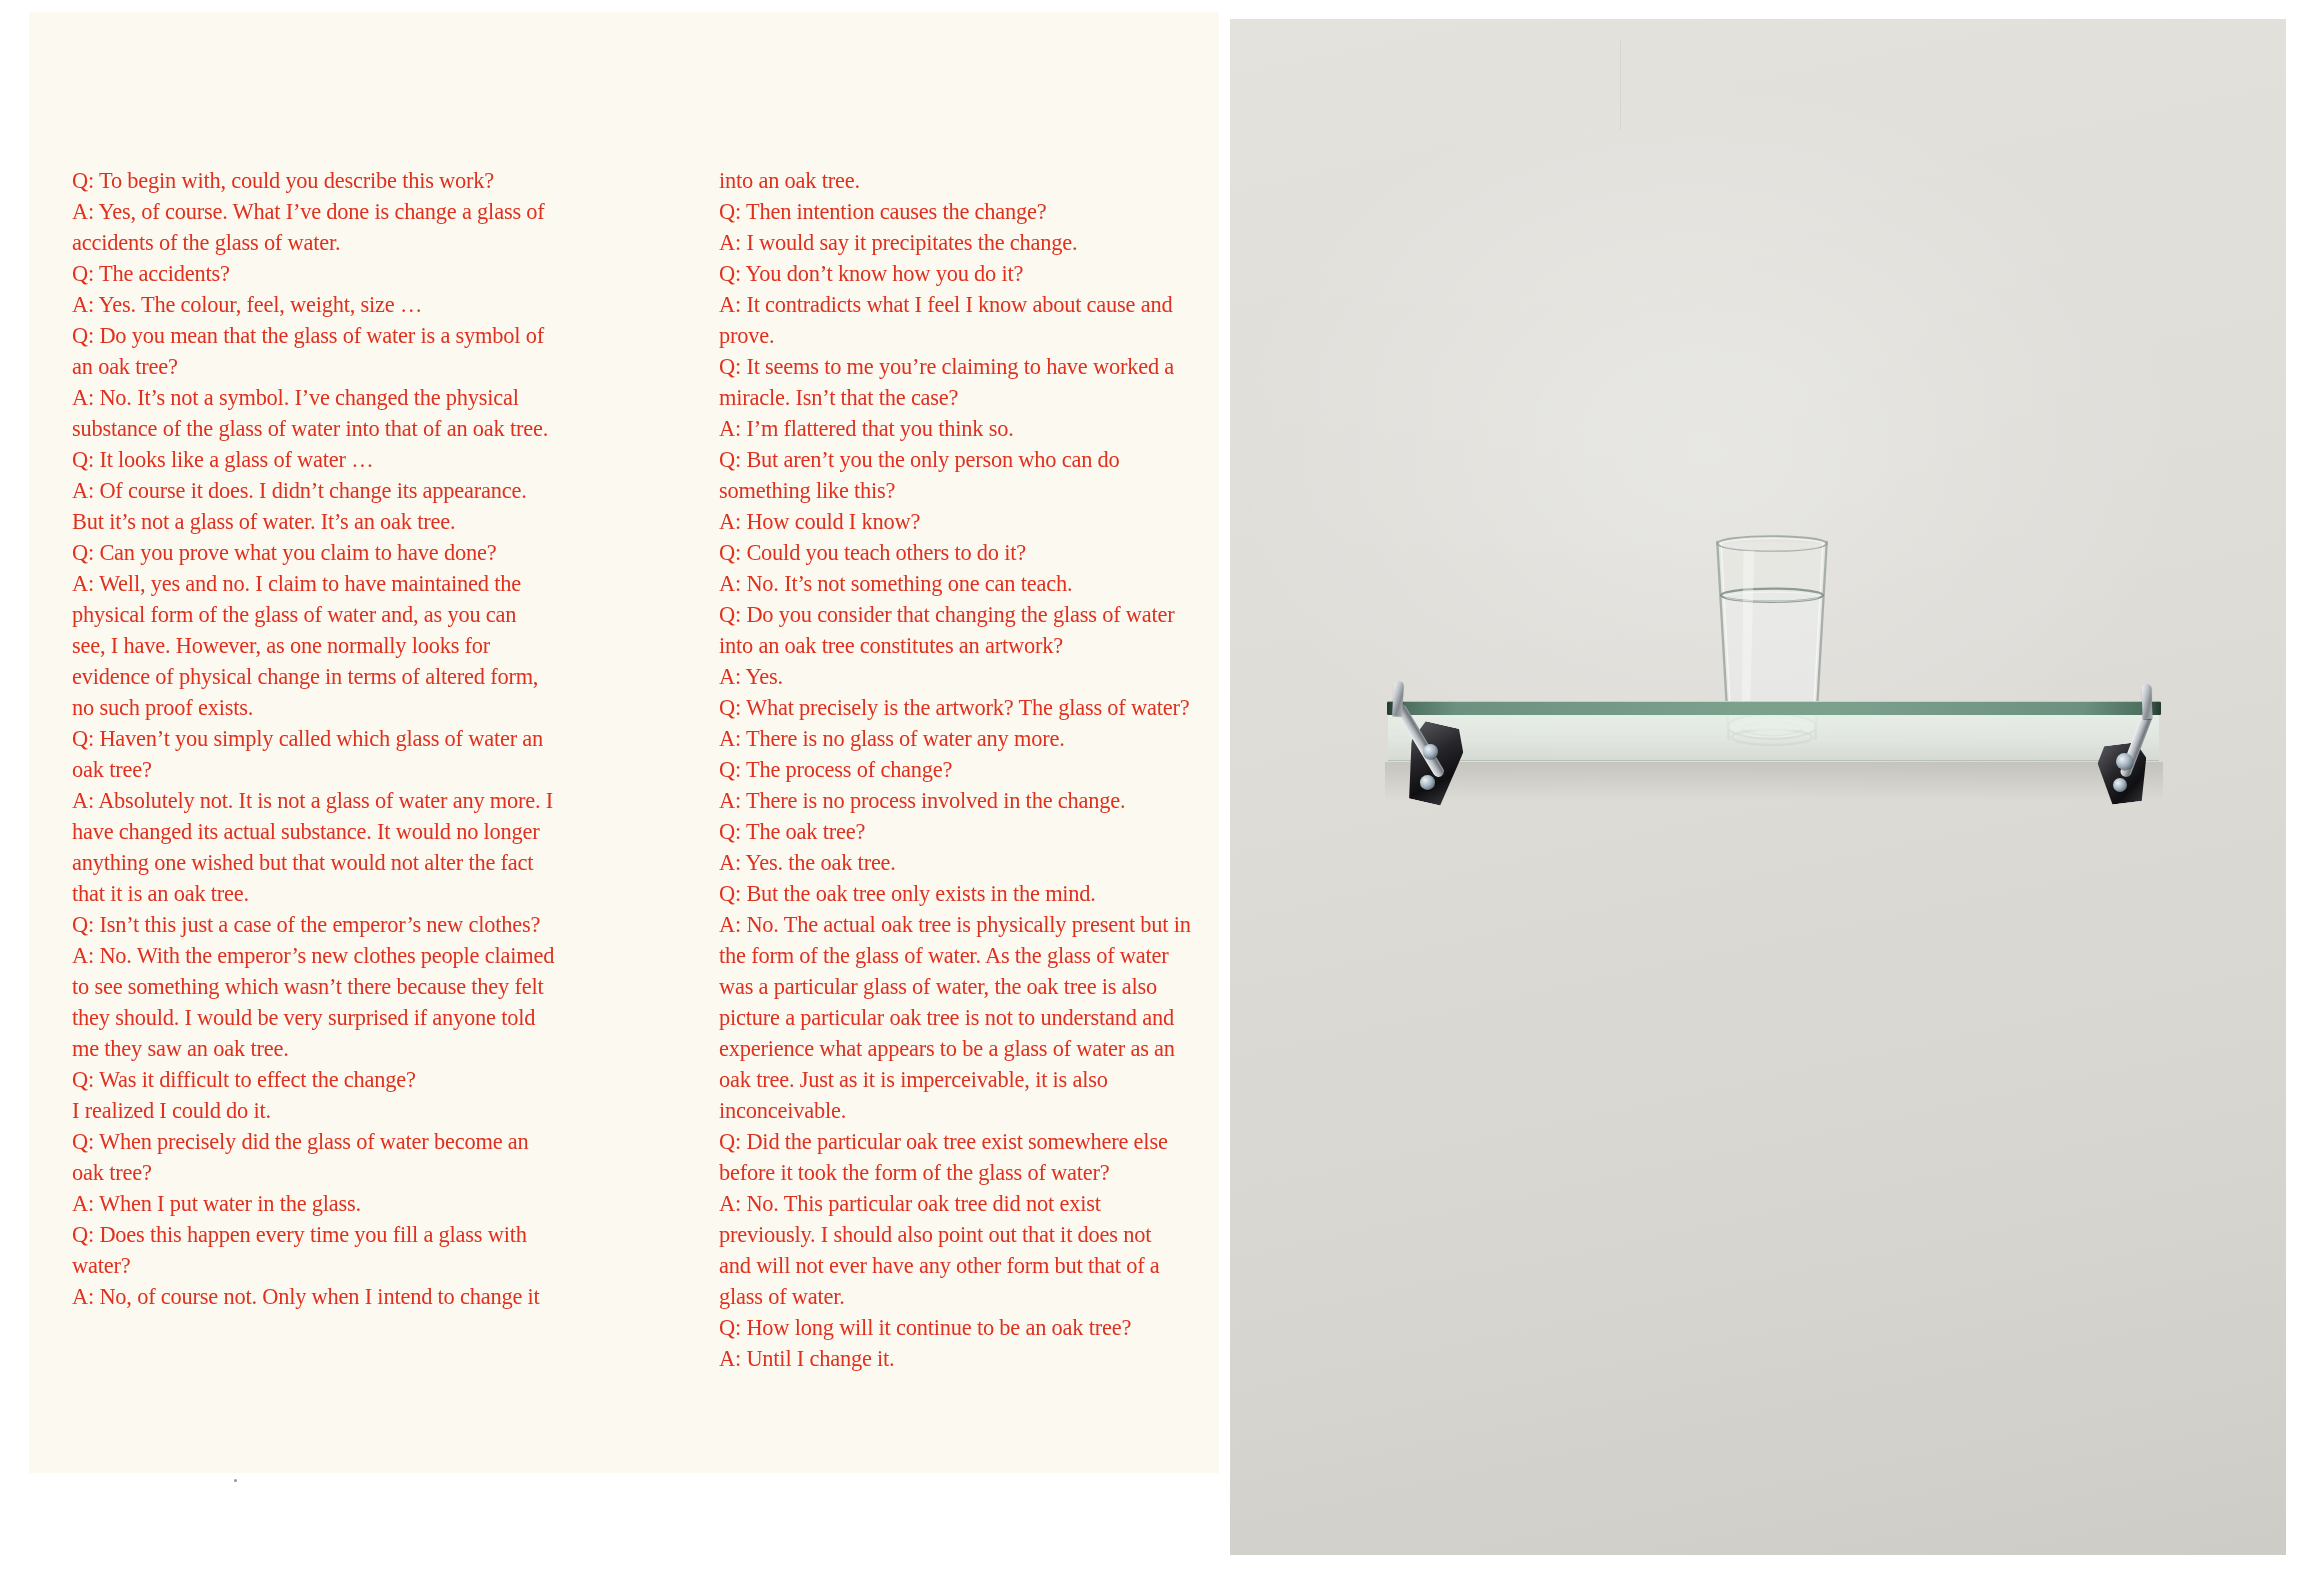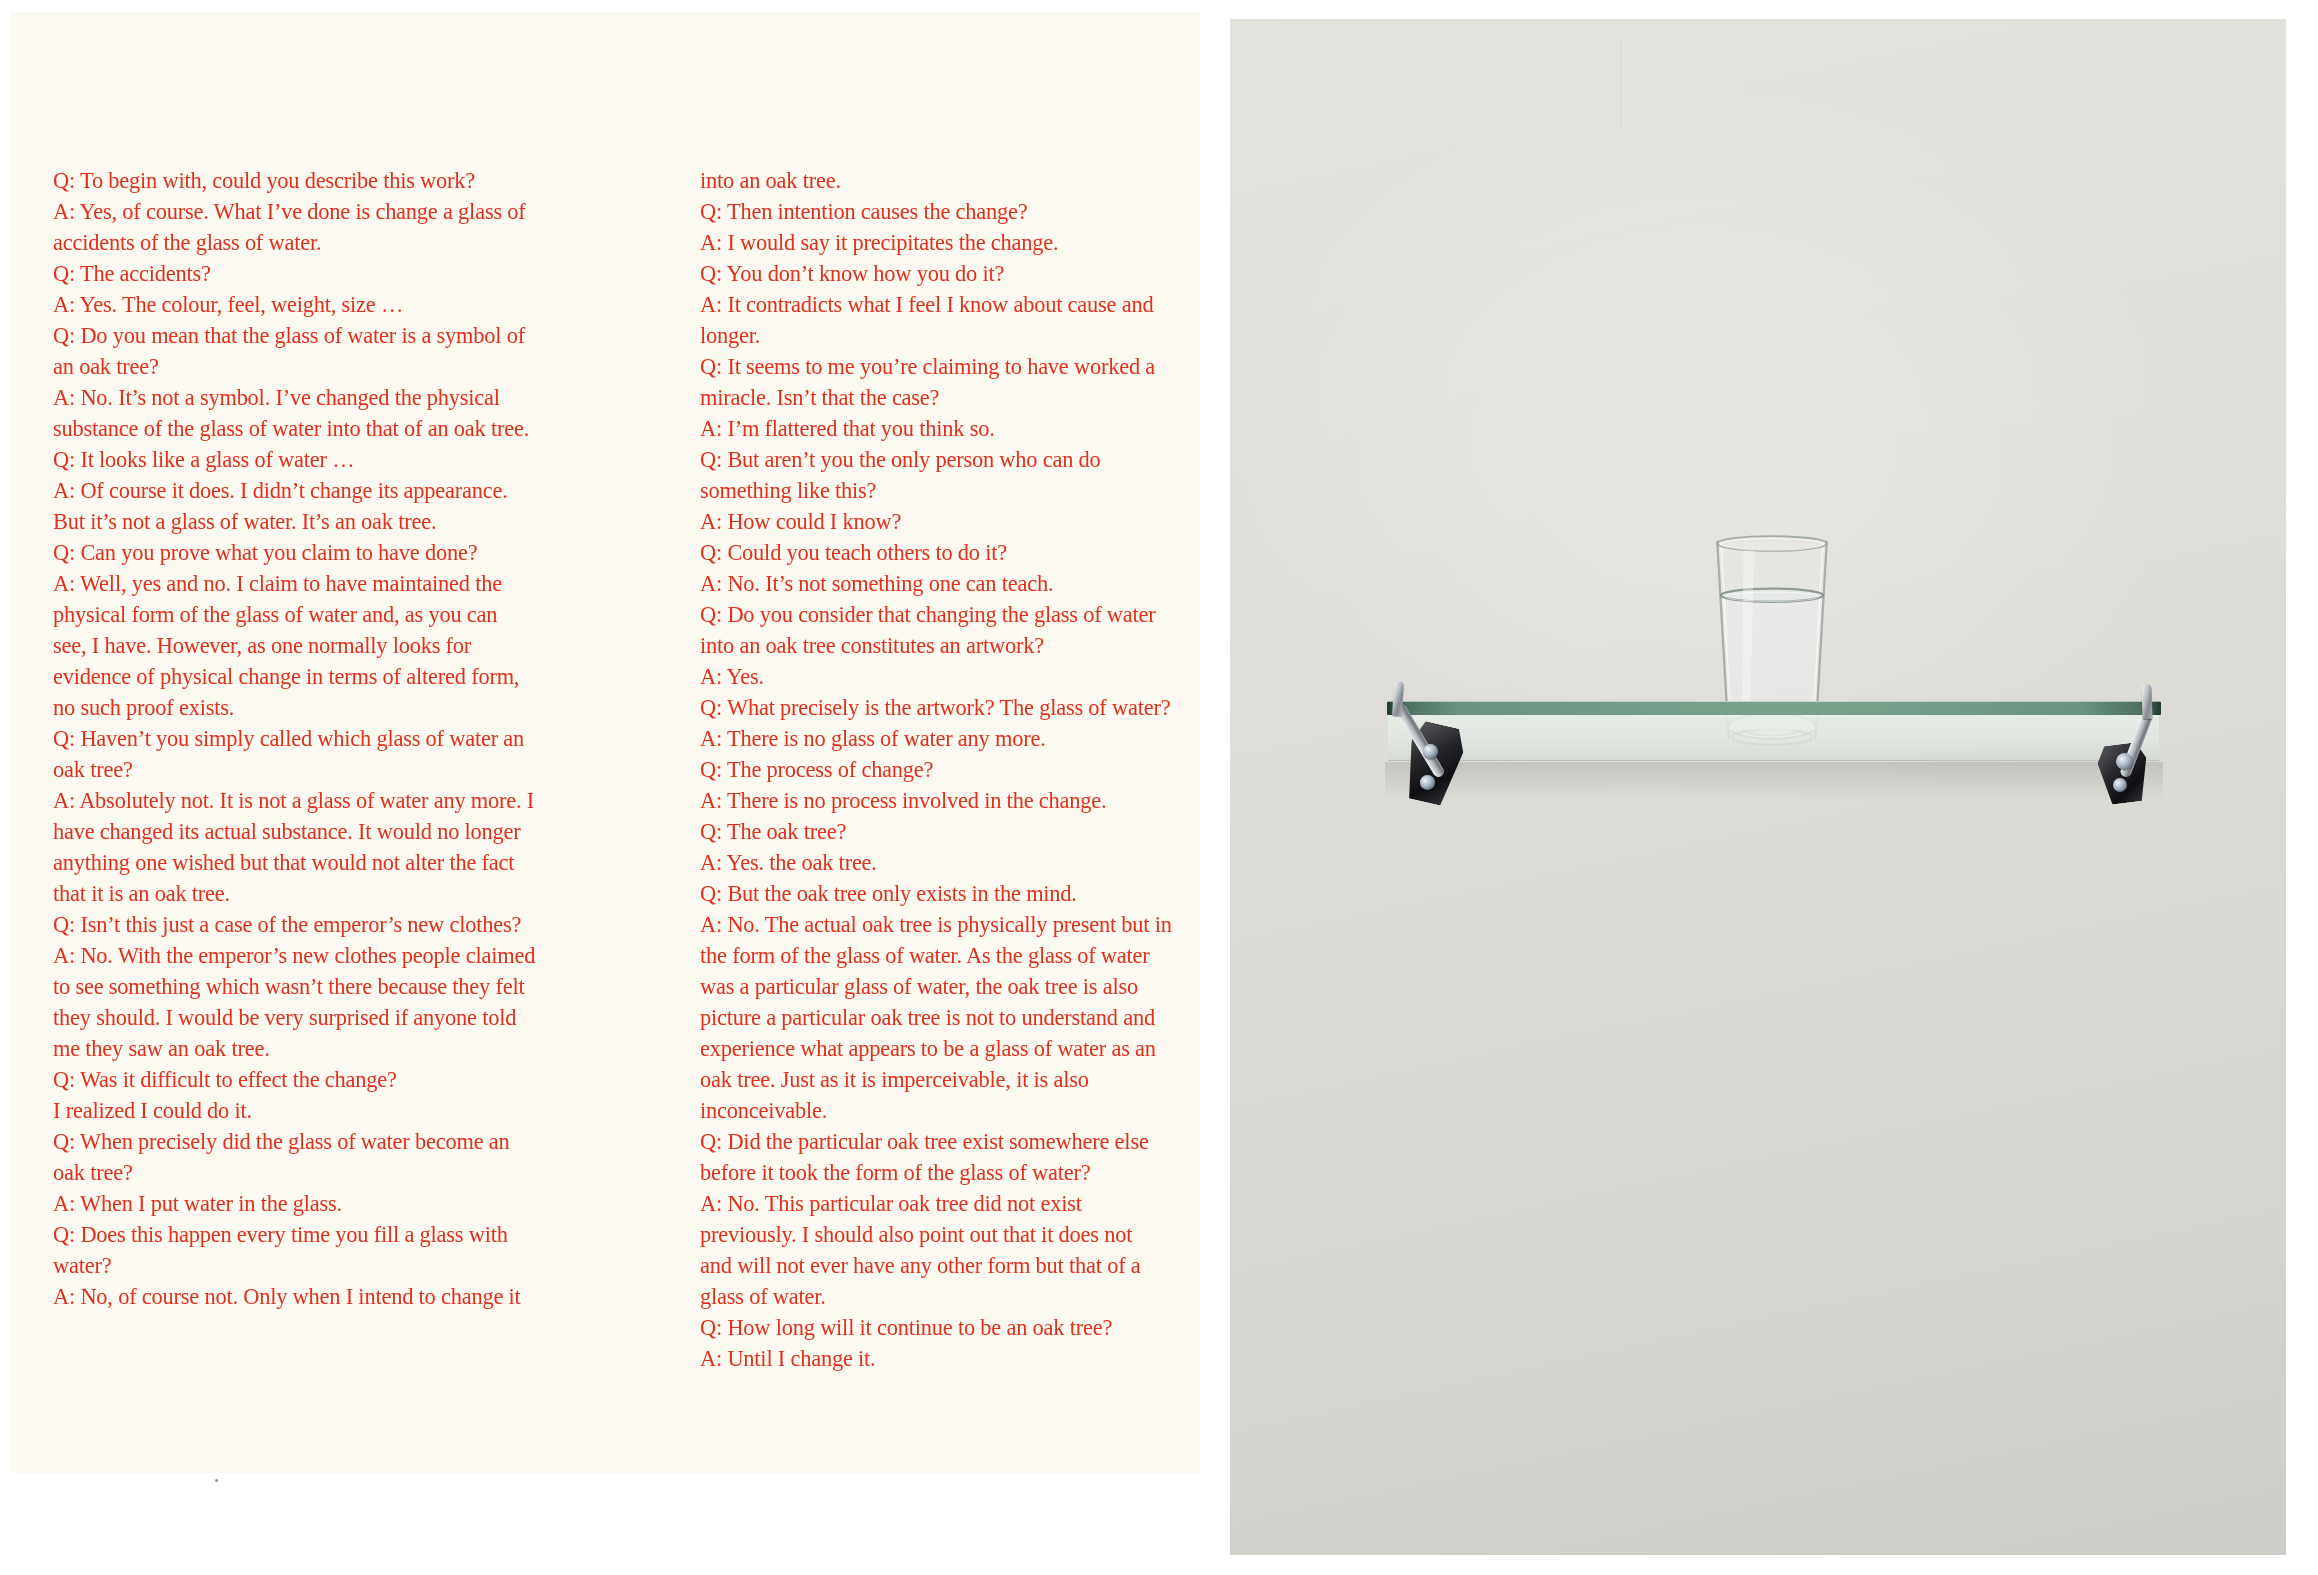--- a/index.html
+++ b/index.html
@@ -2,21 +2,21 @@
 <html style="font-size:12.4px"><head>
 <meta charset="utf-8">
 <style>
   html,body{margin:0;padding:0;}
   body{
     width:2319px;height:1576px;position:relative;background:#ffffff;overflow:hidden;
     font-family:"Liberation Serif","DejaVu Serif",serif;
   }
   
   .text-page{
-    position:absolute;left:10px;top:11.6px;width:1190px;height:1461px;
+    position:absolute;left:29px;top:11.6px;width:1190px;height:1461px;
     background:#fbf9f0;
   }
   .text-col{
     position:absolute;top:153px;width:572px;
     color:#e0301e;font-size:22.4px;line-height:31px;letter-spacing:-0.2px;
   }
   .col1{left:43px;}
   .col2{left:662px;margin-left:28px;}
   .text-col .line{white-space:nowrap;height:31px;}
   .print-speck{
@@ -131,21 +131,21 @@
       <div class="line">Q: Does this happen every time you fill a glass with</div>
       <div class="line">water?</div>
       <div class="line">A: No, of course not. Only when I intend to change it</div>
     </div>
   <div class="text-col col2">
       <div class="line">into an oak tree.</div>
       <div class="line">Q: Then intention causes the change?</div>
       <div class="line">A: I would say it precipitates the change.</div>
       <div class="line">Q: You don’t know how you do it?</div>
       <div class="line">A: It contradicts what I feel I know about cause and</div>
-      <div class="line">longer.</div>
+      <div class="line">prove.</div>
       <div class="line">Q: It seems to me you’re claiming to have worked a</div>
       <div class="line">miracle. Isn’t that the case?</div>
       <div class="line">A: I’m flattered that you think so.</div>
       <div class="line">Q: But aren’t you the only person who can do</div>
       <div class="line">something like this?</div>
       <div class="line">A: How could I know?</div>
       <div class="line">Q: Could you teach others to do it?</div>
       <div class="line">A: No. It’s not something one can teach.</div>
       <div class="line">Q: Do you consider that changing the glass of water</div>
       <div class="line">into an oak tree constitutes an artwork?</div>

